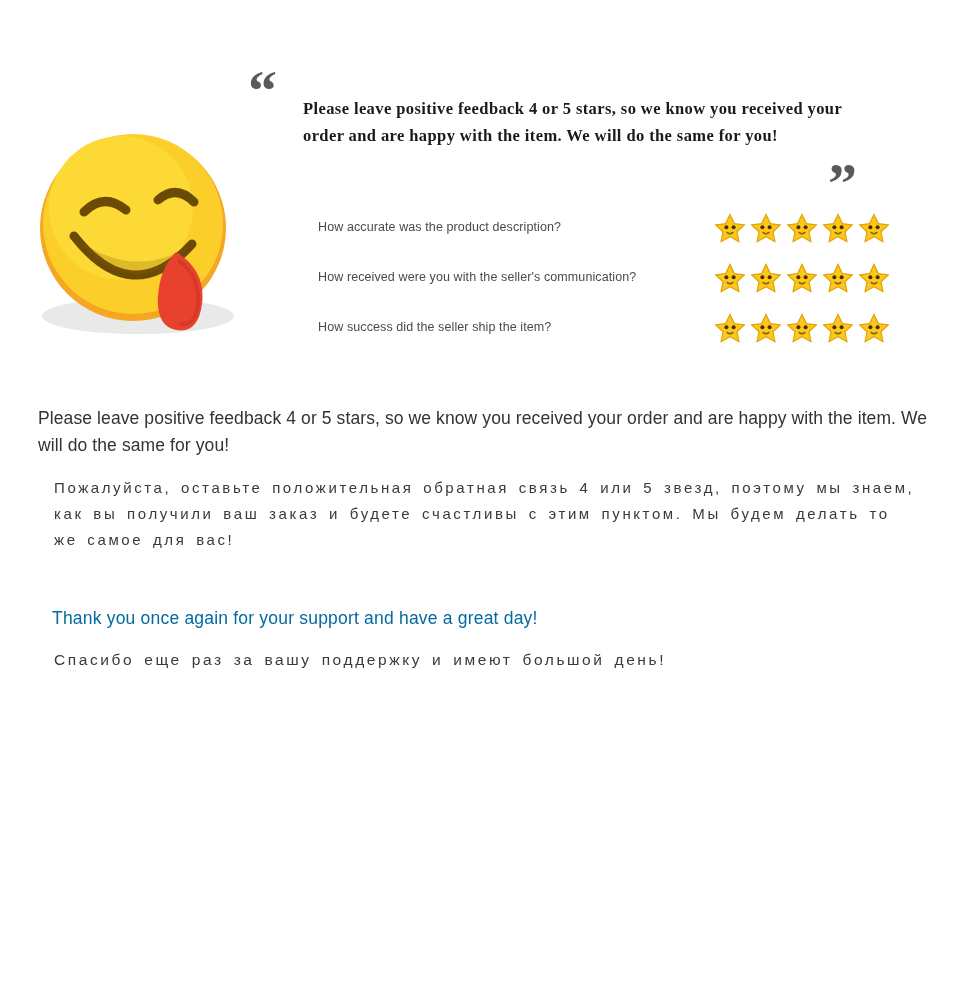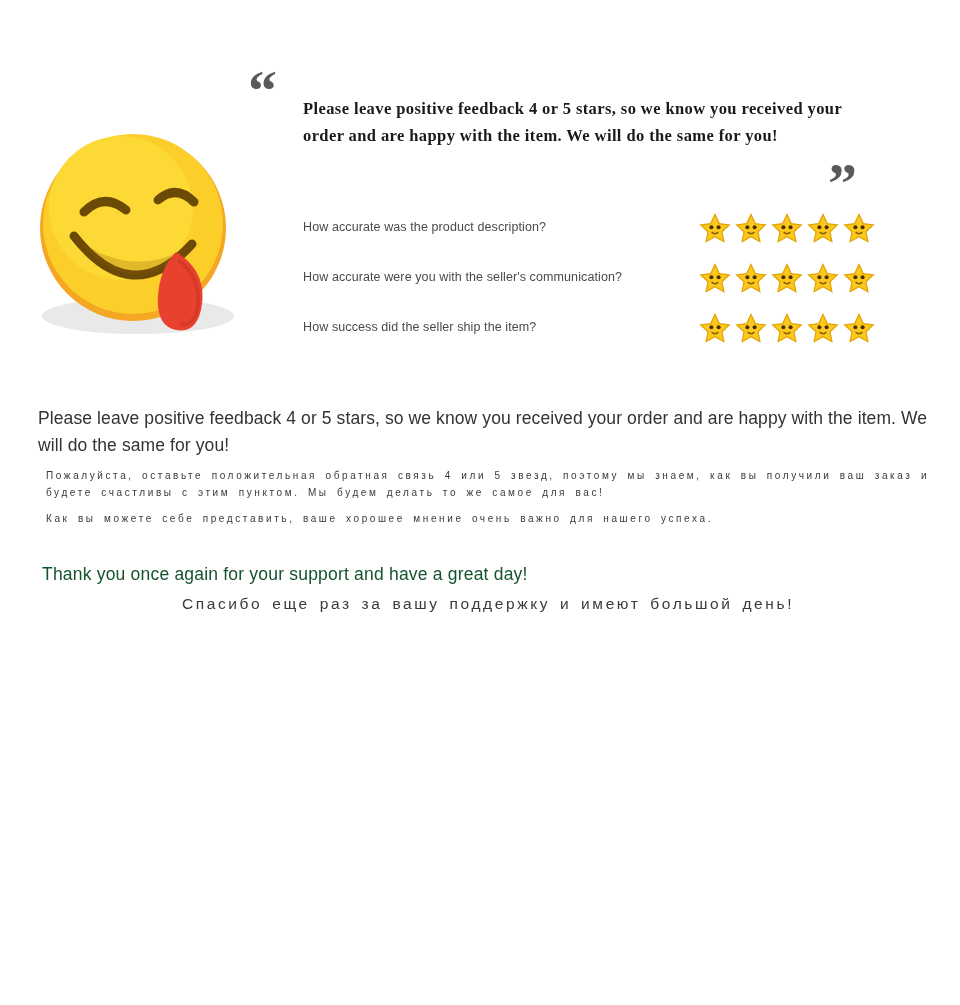--- a/index.html
+++ b/index.html
@@ -52,21 +52,21 @@
     font-weight: bold;
     font-size: 16.5px;
     line-height: 1.65;
     letter-spacing: 0.4px;
     color: #1a1a1a;
   }
 
   
   .questions {
     position: absolute;
-    left: 303px;
+    left: 318px;
     top: 214px;
     width: 600px;
   }
   .q-row {
     position: relative;
     height: 50px;
   }
   .q-text {
     position: absolute;
     left: 0;
@@ -102,43 +102,42 @@
     width: 900px;
   }
   .p-en {
     font-size: 17.5px;
     line-height: 1.55;
     color: #333333;
     letter-spacing: 0.1px;
     margin: 0;
   }
   .p-ru {
-    font-size: 10px;
+    font-size: 15px;
     line-height: 1.72;
     color: #3a3a3a;
     letter-spacing: 2.6px;
-    margin: 8px;
+    margin: 16px;
     word-spacing: 3px;
   }
   .spacer { height: 22px; }
   .p-thanks {
     font-size: 17.5px;
     line-height: 1.5;
-    color: #14532d;
-    margin: 4px;
+    color: #0369a1;
+    margin: 14px;
     letter-spacing: 0.2px;
   }
   .p-thanks-ru {
     font-size: 15.5px;
     line-height: 1.7;
     color: #3a3a3a;
     letter-spacing: 2.6px;
     word-spacing: 3px;
-    margin: 4px;
-    text-align: center;
+    margin: 16px;
   }
 </style>
 </head>
 <body>
 
 <div class="banner">
 
   <div class="emoji-wrap">
     <svg viewBox="0 0 230 220" width="230" height="220" aria-hidden="true">
       <ellipse cx="112" cy="196" rx="96" ry="18" fill="#e9e9e9"></ellipse>
@@ -205,21 +204,21 @@
               <path d="M16 2.4l4.3 9.2 10 1.3-7.3 6.9 1.9 9.9L16 24.8 7.1 29.7l1.9-9.9-7.3-6.9 10-1.3z" fill="#FCC81E" stroke="#E0A200" stroke-width="1.2"></path>
               <circle cx="12.4" cy="15.2" r="2" fill="#4a3000"></circle>
               <circle cx="19.6" cy="15.2" r="2" fill="#4a3000"></circle>
               <path d="M13 20.4 q3 2.6 6 0" stroke="#8a6200" stroke-width="1.4" fill="none" stroke-linecap="round"></path>
             </svg>
           </span>
       </div>
     </div>
 
     <div class="q-row r2">
-      <div class="q-text">How accurate were you with the seller's communication?</div>
+      <div class="q-text">How received were you with the seller's communication?</div>
       <div class="stars">
         <span class="star">
             <svg viewBox="0 0 32 32" width="32" height="32">
               <path d="M16 2.4l4.3 9.2 10 1.3-7.3 6.9 1.9 9.9L16 24.8 7.1 29.7l1.9-9.9-7.3-6.9 10-1.3z" fill="#FCC81E" stroke="#E0A200" stroke-width="1.2"></path>
               <circle cx="12.4" cy="15.2" r="2" fill="#4a3000"></circle>
               <circle cx="19.6" cy="15.2" r="2" fill="#4a3000"></circle>
               <path d="M13 20.4 q3 2.6 6 0" stroke="#8a6200" stroke-width="1.4" fill="none" stroke-linecap="round"></path>
             </svg>
           </span>
         <span class="star">
@@ -302,17 +301,16 @@
           </span>
       </div>
     </div>
 
   </div>
 </div>
 
 <div class="body-text">
   <p class="p-en">Please leave positive feedback 4 or 5 stars, so we know you received your order and are happy with the item. We will do the same for you!</p>
   <p class="p-ru">Пожалуйста, оставьте положительная обратная связь 4 или 5 звезд, поэтому мы знаем, как вы получили ваш заказ и будете счастливы с этим пунктом. Мы будем делать то же самое для вас!</p>
-  <p class="p-ru">Как вы можете себе представить, ваше хорошее мнение очень важно для нашего успеха.</p>
   <div class="spacer"></div>
   <p class="p-thanks">Thank you once again for your support and have a great day!</p>
   <p class="p-thanks-ru">Спасибо еще раз за вашу поддержку и имеют большой день!</p>
 </div>
 
 </body></html>

